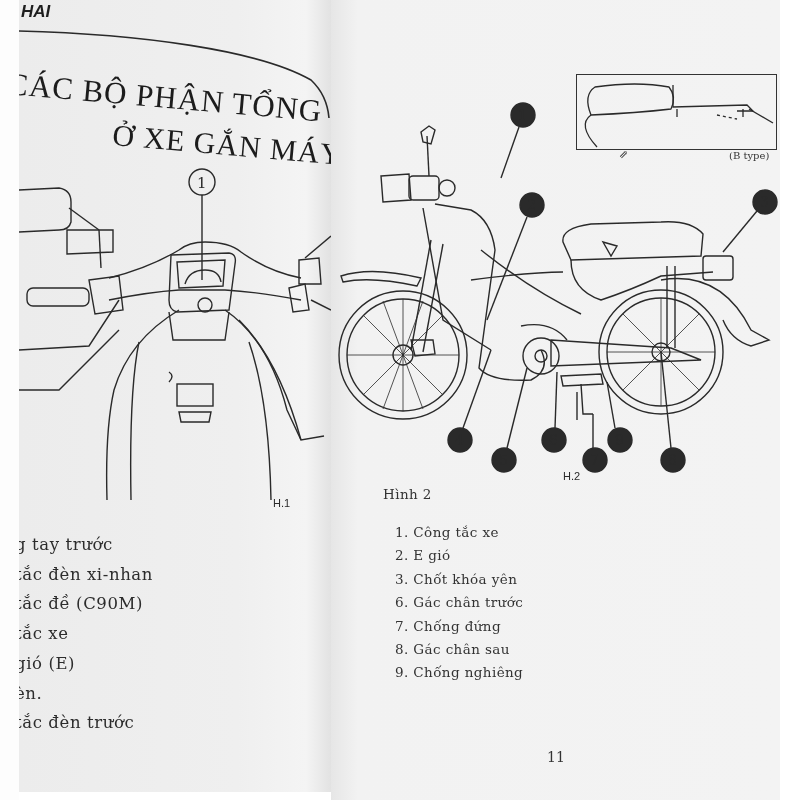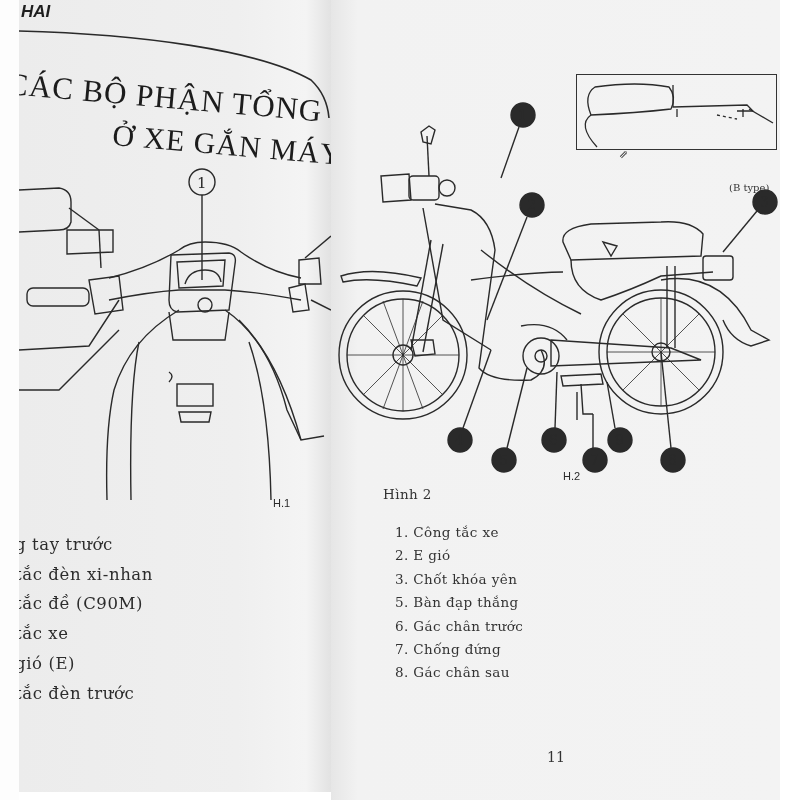--- a/index.html
+++ b/index.html
@@ -16,21 +16,21 @@
   .title-line2 { position: absolute; left: 95px; top: 118px; font-family: "Liberation Serif", serif; font-size: 30px; letter-spacing: 1px; color: #1c1c1c; transform: rotate(5deg); transform-origin: left top; white-space: nowrap; }
 
   .fig1 { position: absolute; left: 0; top: 160px; }
   .fig-caption { position: absolute; font-family: "Liberation Sans", sans-serif; font-size: 11px; color: #2a2a2a; }
   .fig1-caption { left: 206px; top: 497px; margin-left: 48px; }
 
   .left-list { position: absolute; left: -4px; top: 530px; margin: 0; padding: 0; list-style: none; }
   .left-list li { font-family: "DejaVu Serif", serif; font-size: 16.5px; line-height: 29.7px; color: #2c2c2c; white-space: nowrap; letter-spacing: 0.6px; }
 
   .inset { position: absolute; left: 245px; top: 74px; width: 199px; height: 74px; border: 1.5px solid #333; }
-  .inset-caption { position: absolute; left: 398px; top: 150px; font-family: "DejaVu Serif", serif; font-size: 10px; color: #333; margin-top: 32px; }
+  .inset-caption { position: absolute; left: 398px; top: 150px; font-family: "DejaVu Serif", serif; font-size: 10px; color: #333; }
   .arrow-mark { position: absolute; left: 288px; top: 148px; font-size: 11px; color: #333; }
 
   .fig2 { position: absolute; left: 0; top: 100px; }
   .fig2-caption { left: 232px; top: 470px; }
 
   .legend-title { position: absolute; left: 52px; top: 486px; font-size: 13.5px; color: #333; letter-spacing: 0.4px; }
   .legend-list { position: absolute; left: 52px; top: 509px; margin: 12px; padding: 0; list-style: none; }
   .legend-list li { font-size: 13.5px; line-height: 23.4px; color: #333; letter-spacing: 0.4px; white-space: nowrap; }
   .page-number { position: absolute; left: 216px; top: 749px; font-size: 14px; color: #333; }
 </style>
@@ -92,20 +92,21 @@
     <path d="M230 182 Q250 240 252 340"></path>
   </svg>
   <span class="fig-caption fig1-caption">H.1</span>
 
   <ul class="left-list">
     <li>g tay trước</li>
     <li>tắc đèn xi-nhan</li>
     <li>tắc đề (C90M)</li>
     <li>tắc xe</li>
     <li>gió (E)</li>
+    <li>èn.</li>
     <li>tắc đèn trước</li>
   </ul>
 </div>
 
 <div class="right-page">
 
   <div class="inset">
     <svg width="199" height="74" fill="none" stroke="#2a2a2a" stroke-width="1.3">
       <path d="M14 40 Q6 20 18 12 Q60 6 92 12 Q100 22 94 34 Q60 38 14 40 Z"></path>
       <path d="M14 40 Q0 50 20 72"></path>
@@ -209,21 +210,21 @@
       <line x1="340" y1="348" x2="330" y2="252"></line>
     </g>
   </svg>
   <span class="fig-caption fig2-caption">H.2</span>
 
   <div class="legend-title">Hình 2</div>
   <ul class="legend-list">
     <li>1. Công tắc xe</li>
     <li>2. E gió</li>
     <li>3. Chốt khóa yên</li>
-    <li>5. Bàn đạp thắng</li>
     <li>6. Gác chân trước</li>
     <li>7. Chống đứng</li>
     <li>8. Gác chân sau</li>
+    <li>9. Chống nghiêng</li>
   </ul>
   <div class="page-number">11</div>
 </div>
 
 <div class="right-margin"></div>
 
 </body></html>

